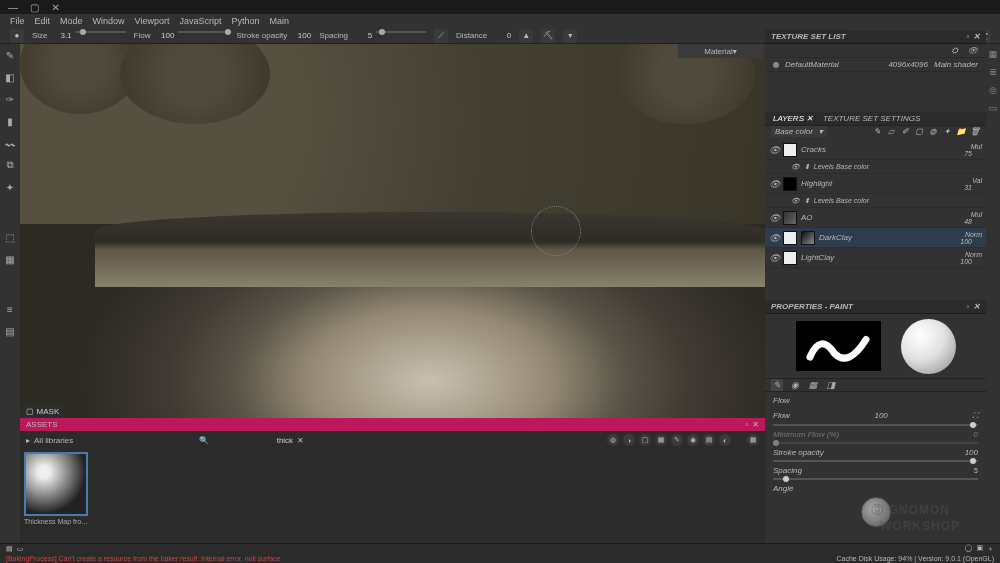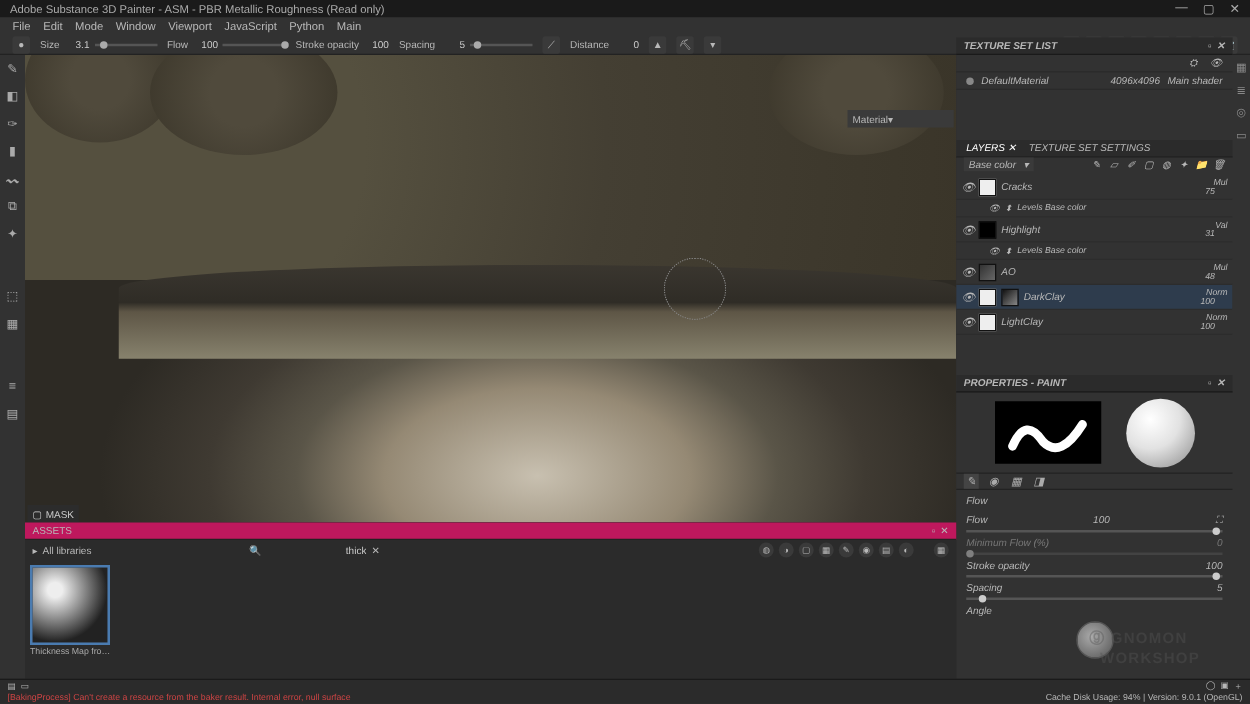--- a/index.html
+++ b/index.html
@@ -3,35 +3,35 @@
 <meta charset="utf-8">
 <style>
 * { margin: 0; padding: 0; box-sizing: border-box; font-family: -apple-system, "Segoe UI", sans-serif; }
 body { width: 1000px; height: 563px; background: #323232; color: #b8b8b8; font-size: 9px; overflow: hidden; position: relative; }
 .titlebar { height: 14px; background: #1a1a1a; color: #aaa; padding: 1px 8px; font-size: 9px; display: flex; justify-content: space-between; align-items: center; }
 .titlebar-right { display: flex; gap: 12px; }
 .titlebar-icon { cursor: pointer; font-size: 10px; }
 .menubar { height: 14px; background: #323232; display: flex; gap: 10px; padding: 0 10px; font-size: 9px; align-items: center; }
 .menubar span { cursor: pointer; }
 .toolbar { height: 16px; background: #323232; border-bottom: 1px solid #222; display: flex; align-items: center; gap: 8px; padding: 0 10px; font-size: 8px; }
-.toolbar .slider-group { display: flex; align-items: center; gap: 4px; }
+.toolbar .slider-group { display: flex; align-items: flex-start; gap: 4px; }
 .toolbar .slider-track { width: 50px; height: 2px; background: #555; position: relative; }
 .toolbar .slider-dot { width: 6px; height: 6px; background: #aaa; border-radius: 50%; position: absolute; top: -2px; }
 .toolbar .num { color: #ccc; min-width: 20px; text-align: right; }
 .toolbar .icon-btn { width: 14px; height: 14px; background: #3a3a3a; border-radius: 2px; display:flex; align-items:center; justify-content:center; cursor:pointer; font-size:8px; }
 .toolbar-right { margin-left: auto; display:flex; gap: 4px; align-items:center;}
 .main-area { position: absolute; top: 44px; left: 20px; right: 235px; bottom: 145px; display: flex; flex-direction: column; }
 .viewport { flex: 1; background: #2a2a2a; position: relative; overflow: hidden; }
 .viewport-img { width: 100%; height: 100%; background: radial-gradient(ellipse 350px 200px at 55% 90%, #c8c0b0 0%, #958974 35%, #5a5548 55%, #3f3a32 75%, #2d2a24 100%); position: relative; }
 .clay-ring { position:absolute; left:10%; right:0; top:45%; height:75px; background: linear-gradient(180deg, #3a362f 0%, #2f2c26 40%, #5e5646 50%, #87826d 100%); border-radius: 60% 60% 0 0 / 30% 30% 0 0; }
 .clay-top { position:absolute; left:0; top:0; width:100%; height:48%; background: radial-gradient(circle at 15% 40%, #55503f 25%, #443f33 55%, #3a3529 100%); }
 .clay-blob { position:absolute; width:120px; height:100px; border-radius:50%; background: radial-gradient(circle, #504a3c 30%, #3a3529 100%); }
 .brush-circle { position:absolute; top:50%; left:72%; width:50px; height:50px; border:1px dotted #888; border-radius:50%; transform: translate(-50%,-50%);}
 .mask-label { position: absolute; bottom: 0; left: 2px; height: 14px; background: #2c2c2c; color: #ccc; font-size: 8px; padding: 2px 4px; display:flex; align-items:center; gap:3px; }
-.material-dropdown { position:absolute; top:0; right:2px; width:85px; height:14px; background:#3a3a3a; font-size:8px; padding: 2px 4px; display:flex; justify-content:flex-start; align-items:center;margin-top:44px; }
+.material-dropdown { position:absolute; top:0; right:2px; width:85px; height:14px; background:#3a3a3a; font-size:8px; padding: 2px 4px; display:flex; justify-content:center; align-items:center; }
 .left-toolbox { position: absolute; left: 0; top: 44px; width: 20px; bottom: 0; background: #323232; display: flex; flex-direction: column; gap: 8px; padding-top: 4px; align-items: center; }
 .left-toolbox .tool { width: 14px; height: 14px; cursor: pointer; display:flex; align-items:center; justify-content:center; font-size:10px; color:#aaa; }
 .right-icons { position:absolute; right:0; top:44px; width:14px; display:flex; flex-direction:column; gap:6px; padding-top:4px; align-items:center;}
 .right-icons .ico { width:12px; height:12px; font-size:9px; color:#888; cursor:pointer; display:flex;align-items:center;justify-content:center;}
 .right-panels { position: absolute; right: 14px; top: 30px; width: 221px; bottom: 0; background: #323232; display: flex; flex-direction: column; font-style: italic; }
 .panel-header { height: 14px; background: #2b2b2b; border-bottom: 1px solid #1a1a1a; display: flex; align-items: center; justify-content: space-between; padding: 0 6px; font-size: 8px; font-weight:bold; }
 .panel-header .ctrls { display:flex; gap:4px; }
 .texset-row { height: 14px; display: flex; align-items: center; gap: 6px; padding: 0 8px; font-size: 8px; border-bottom:1px solid #2a2a2a;}
 .texset-row .dot { width:6px;height:6px;border-radius:50%;background:#888;}
 .layers-tabs { height: 14px; display: flex; align-items:center; gap: 10px; padding: 0 8px; font-size: 8px; background:#2b2b2b; border-bottom:1px solid #222;}
@@ -86,21 +86,20 @@
 .statusbar .sb-top .righticons { display:flex; gap:4px;}
 .statusbar .sb-bot { display:flex; justify-content: space-between; align-items:center; height:10px;}
 .statusbar .error { color:#c44;}
 .watermark { position:absolute; right:40px; bottom:30px; font-size:12px; color:#555; opacity:0.4; font-weight:bold; letter-spacing:1px;}
 .blank-area { height: 40px; }
 </style>
 </head>
 <body>
 
 <div class="titlebar">
-  <span>Adobe Substance 3D Painter - ASM - PBR Metallic Roughness (Read only)</span>
   <div class="titlebar-right">
     <span class="titlebar-icon">—</span>
     <span class="titlebar-icon">▢</span>
     <span class="titlebar-icon">✕</span>
   </div>
 </div>
 
 <div class="menubar">
   <span>File</span>
   <span>Edit</span>

